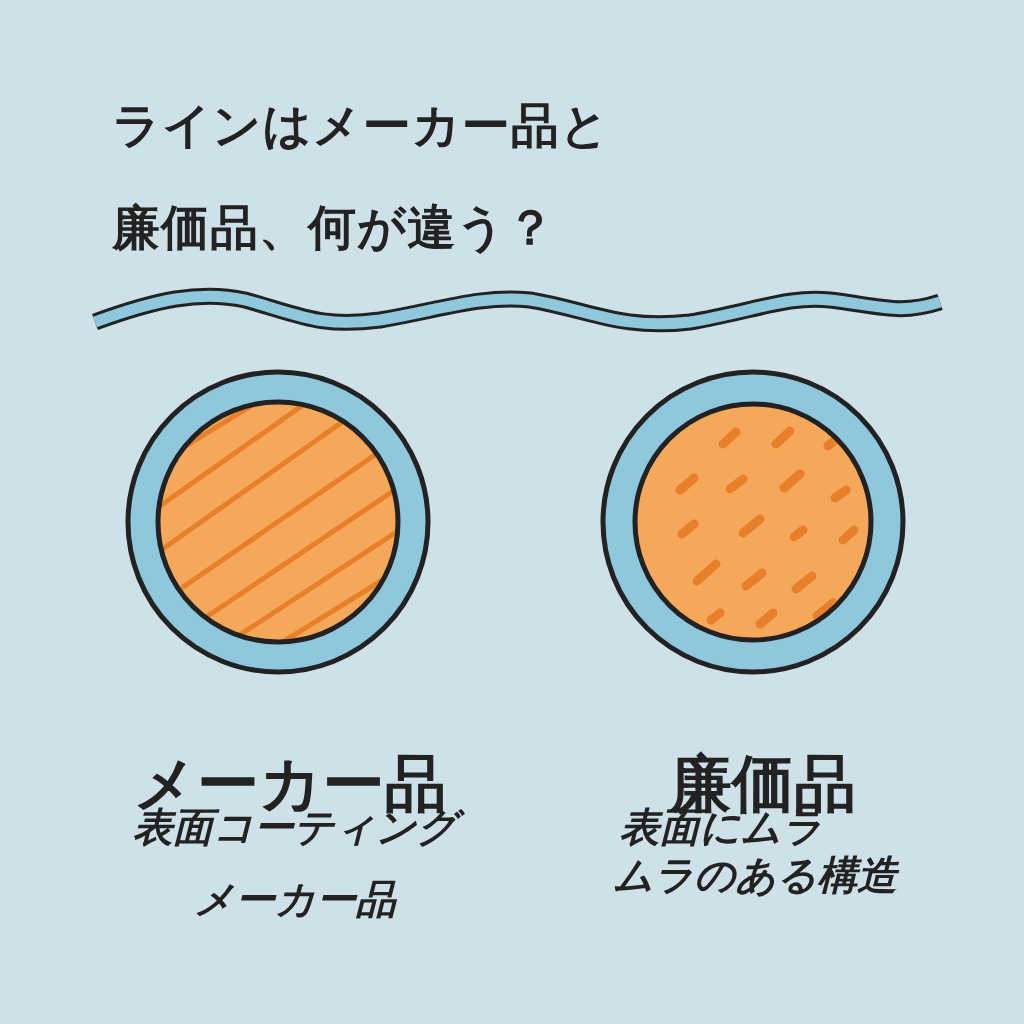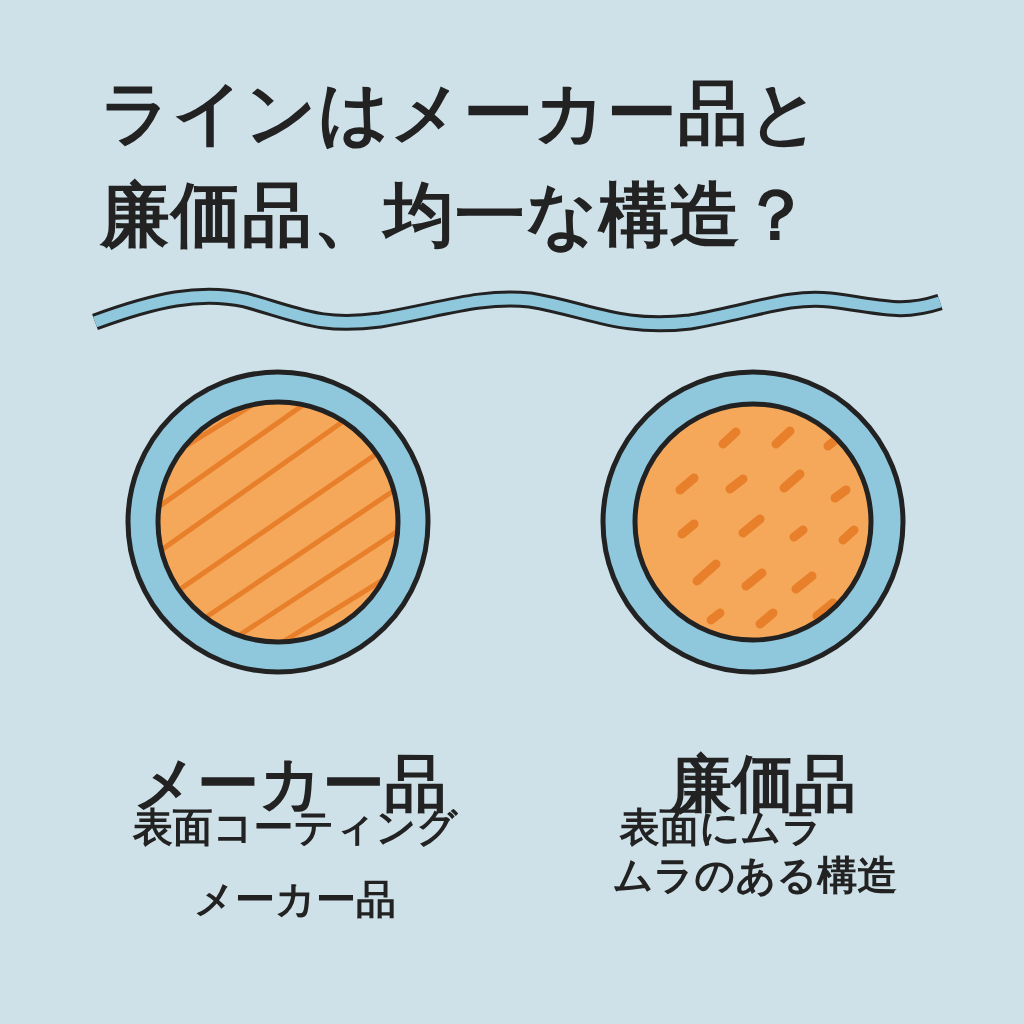--- a/index.html
+++ b/index.html
@@ -5,40 +5,40 @@
   html, body { margin:0; padding:0; }
   body {
     width:1024px; height:1024px; overflow:hidden;
     background:#cfe1e8;
     font-family:"DejaVu Sans","Liberation Sans",sans-serif;
     color:#222222;
     position:relative;
   }
   .title {
     position:absolute; left:96px; top:58px;
-    font-size:70px; font-weight:bold; line-height:102px;
-    letter-spacing:1px; margin:4px;
+    font-size:48px; font-weight:bold; line-height:102px;
+    letter-spacing:1px; margin:16px;
   }
   .wave { position:absolute; left:0; top:0; }
   .circle-svg { position:absolute; }
   .label-main {
     position:absolute; font-size:62px; font-weight:bold;
     text-align:center; white-space:nowrap;margin-top:44px;
   }
   .label-sub {
     position:absolute; font-size:40px; font-weight:bold;
-    text-align:center; white-space:nowrap;
+    text-align:center; white-space:nowrap;font-style:italic;
   }
 </style>
 </head>
 <body>
 
 <h1 class="title">
   <span>ラインはメーカー品と</span><br>
-  <span>廉価品、均一な構造？</span>
+  <span>廉価品、何が違う？</span>
 </h1>
 
 <svg class="wave" width="1024" height="360">
   <path d="M95 322 C 155 300, 200 290, 245 300 C 300 315, 320 328, 380 320 C 440 310, 480 295, 530 300 C 590 310, 620 330, 690 322 C 750 312, 790 295, 830 300 C 880 306, 900 315, 940 302" fill="none" stroke="#222222" stroke-width="17" stroke-linecap="butt"></path>
   <path d="M95 322 C 155 300, 200 290, 245 300 C 300 315, 320 328, 380 320 C 440 310, 480 295, 530 300 C 590 310, 620 330, 690 322 C 750 312, 790 295, 830 300 C 880 306, 900 315, 940 302" fill="none" stroke="#8fc7dc" stroke-width="11" stroke-linecap="butt"></path>
 </svg>
 
 <svg class="circle-svg" style="left:120px;top:368px;" width="320" height="320" viewBox="0 0 320 320">
   <defs>
     <clipPath id="coreL">

